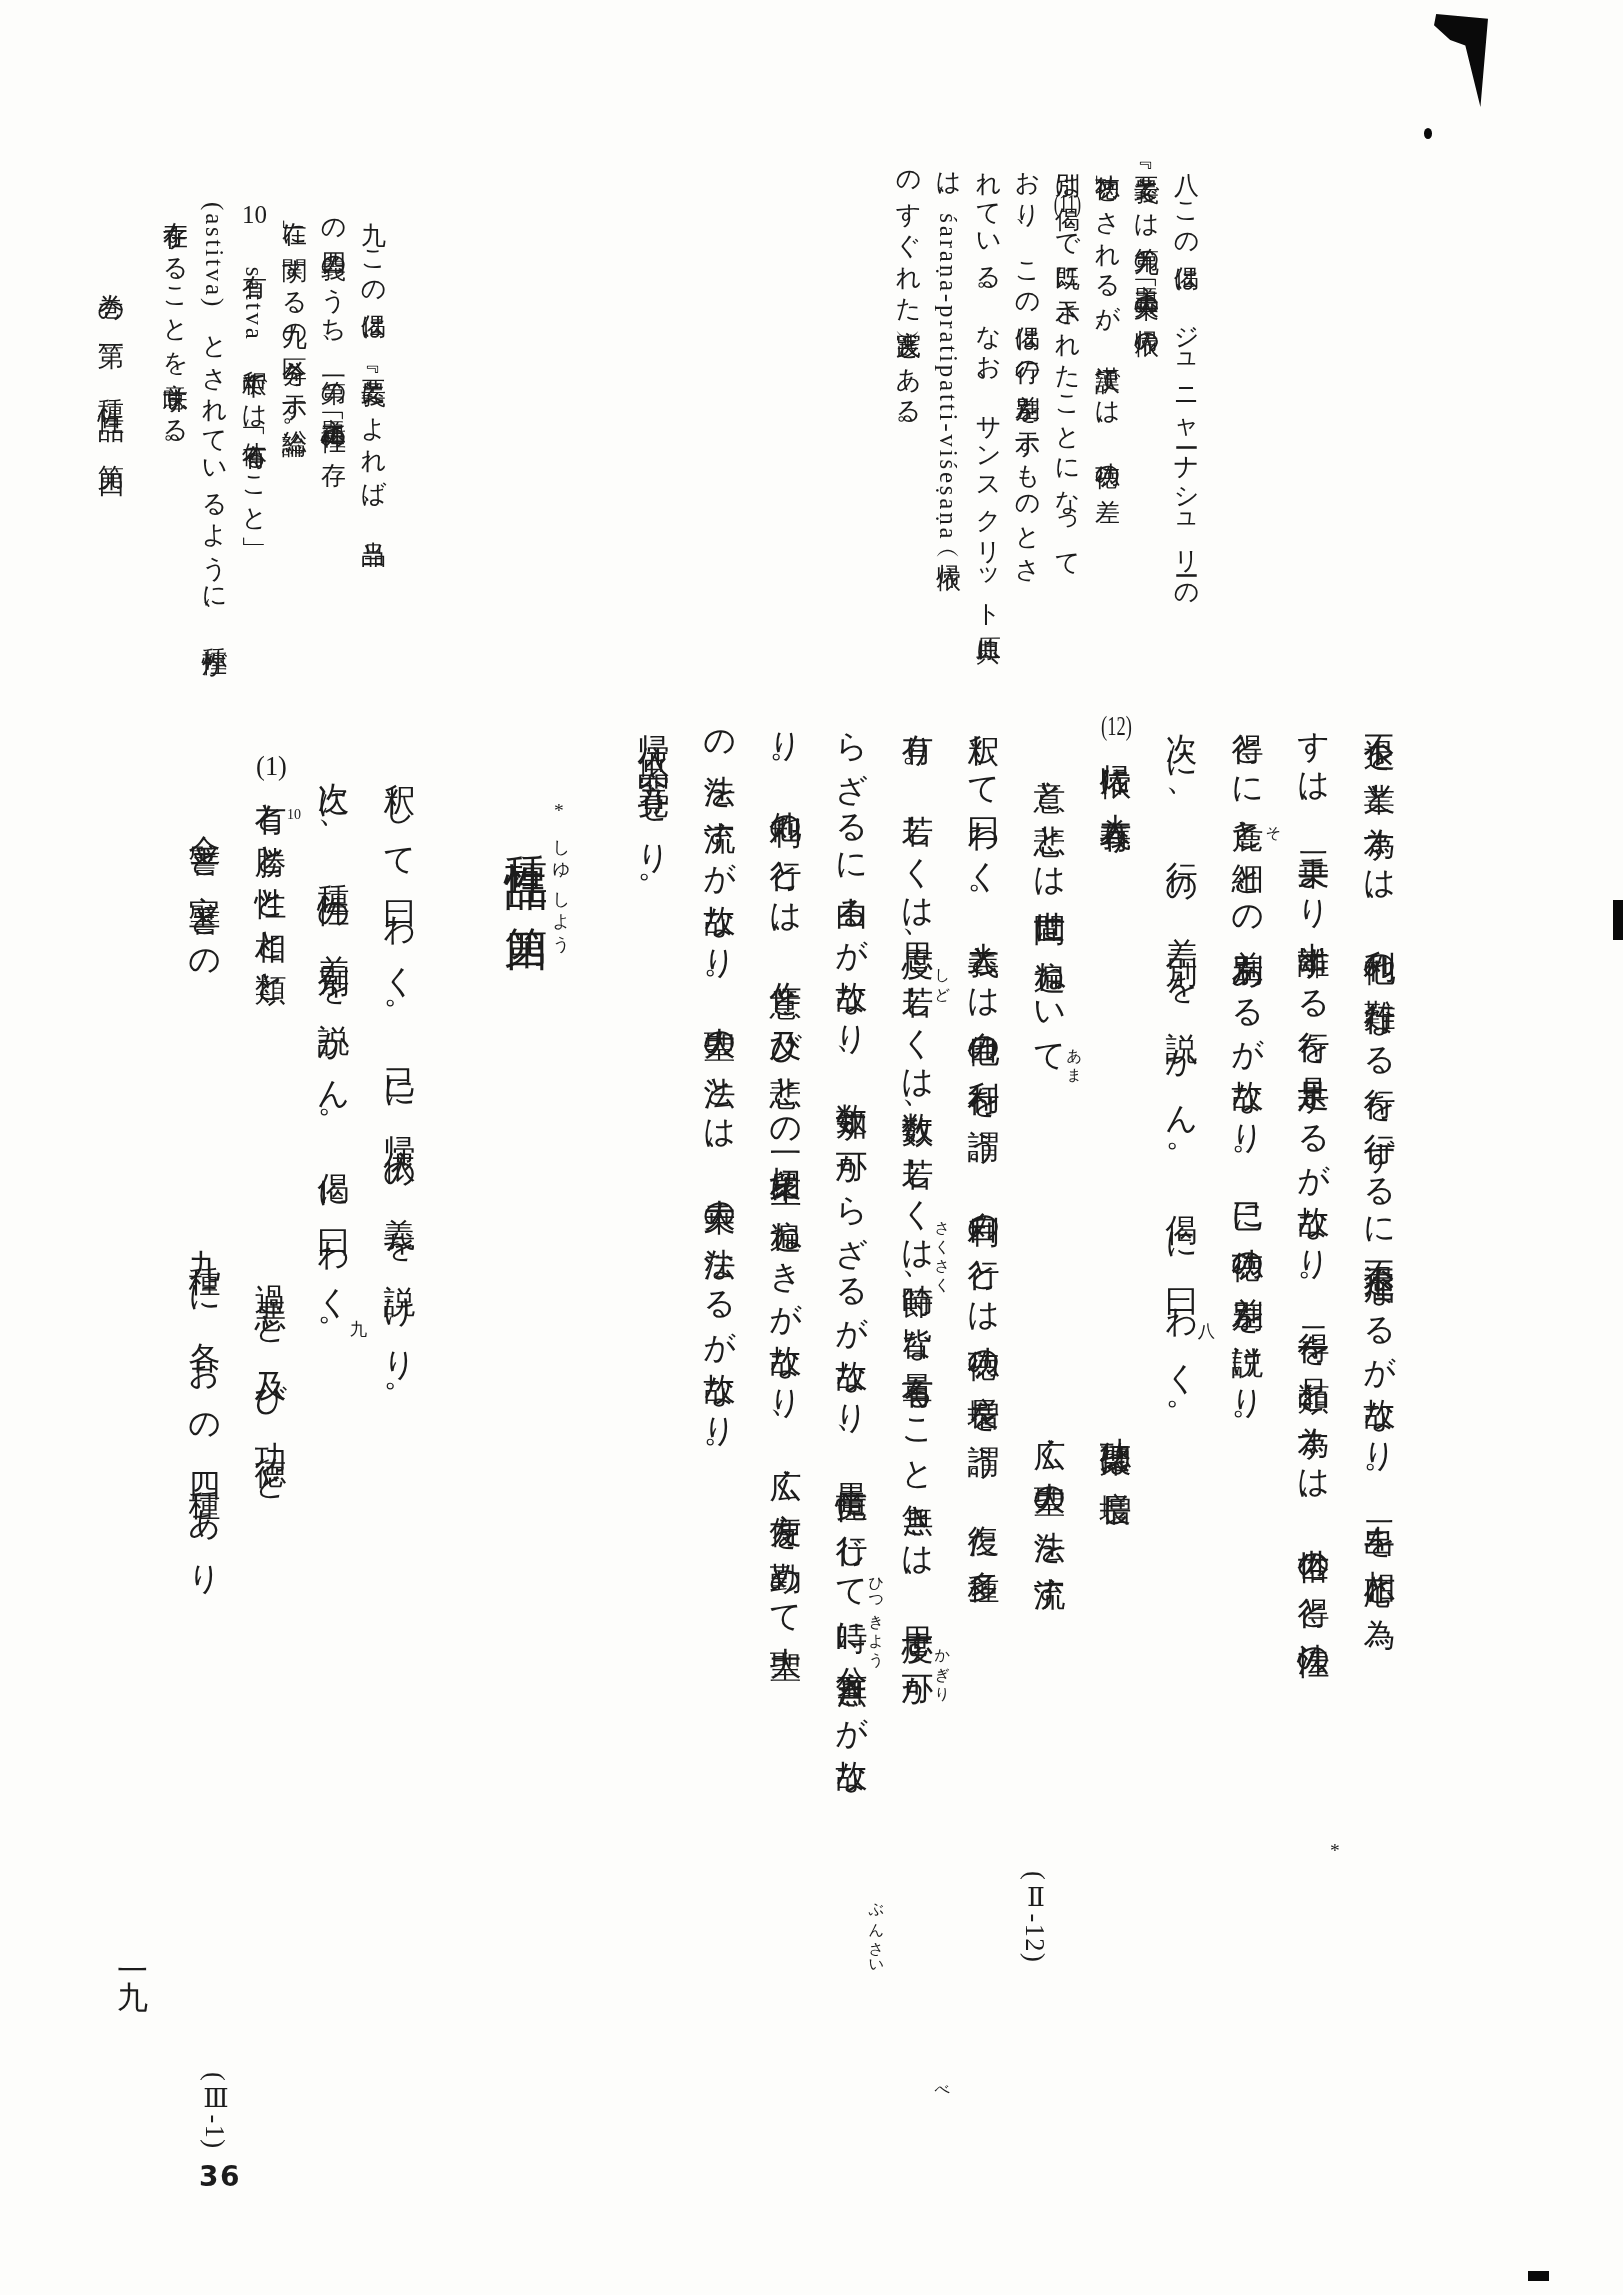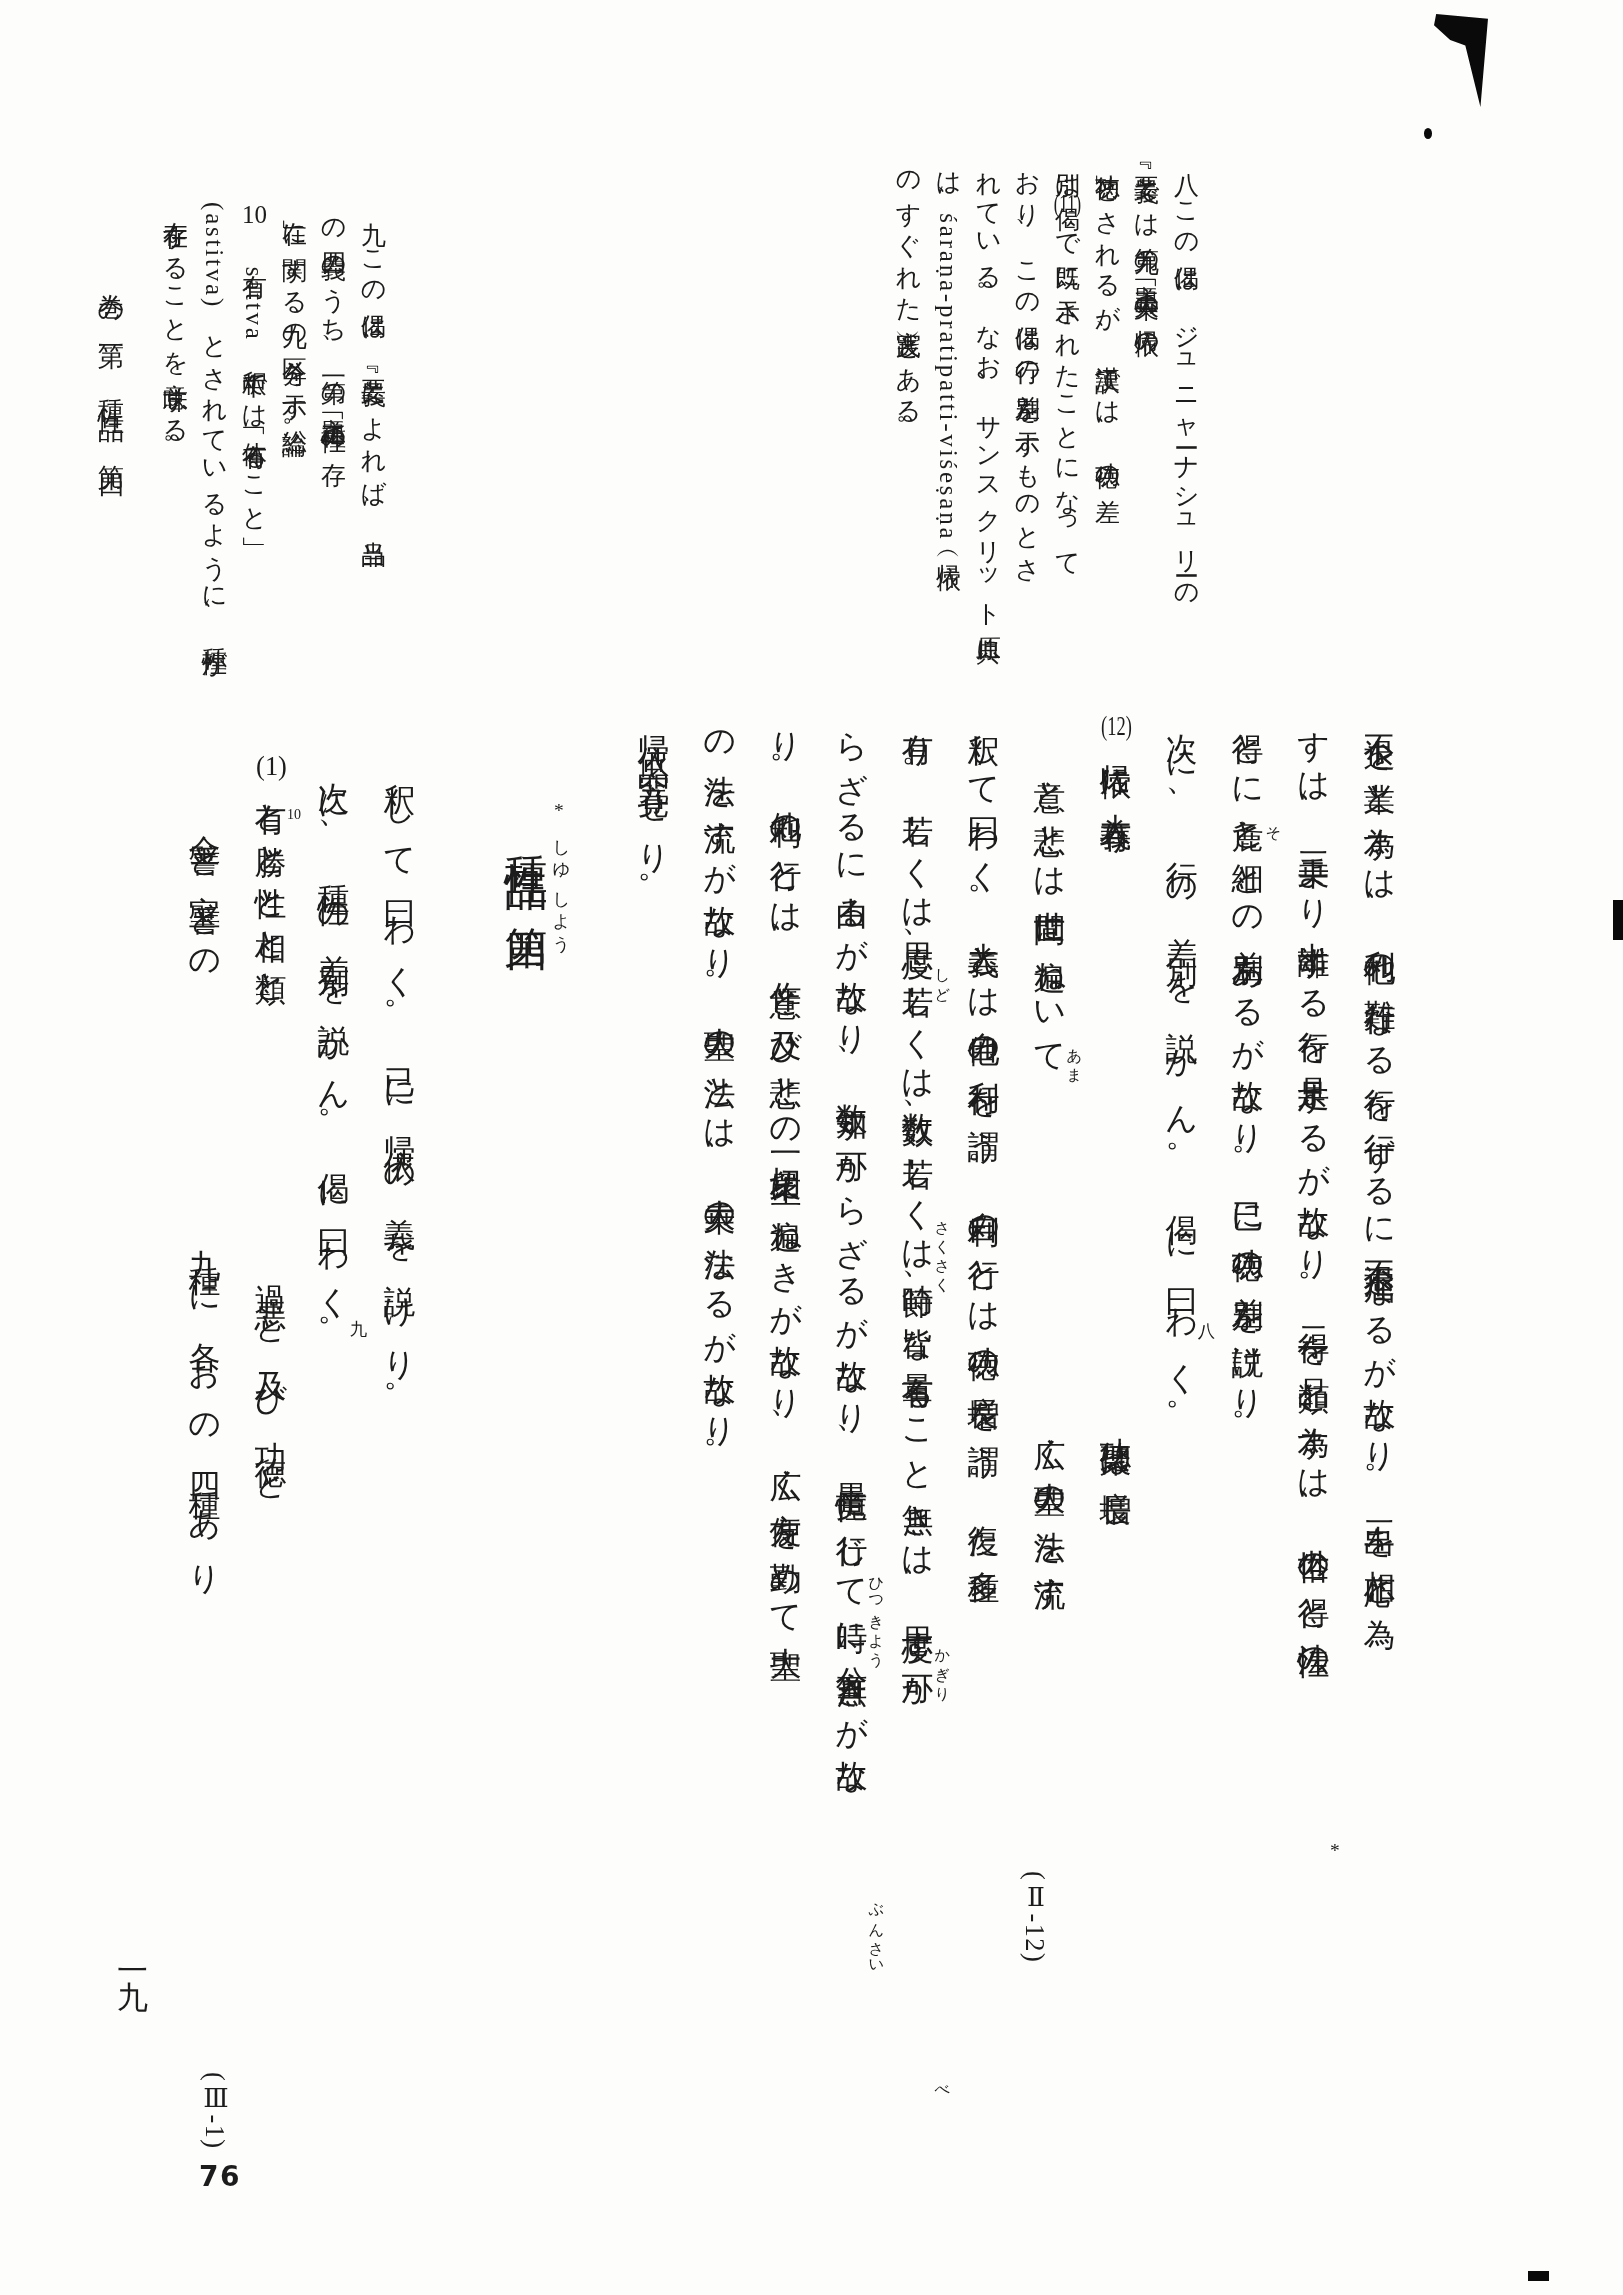--- a/index.html
+++ b/index.html
@@ -119,16 +119,16 @@
   <span class="marker v" style="left:349px;top:1306px;">九</span>
 
   <div class="vcol verse" style="left:255px;top:751px;"><span class="tcy" style="font-size:28px;">(1)</span><span style="letter-spacing:2.8px;">有と勝と性と相と類と</span></div>
   <span class="marker" style="left:287px;top:808px;font-size:14px;">10</span>
   <div class="vcol verse" style="left:189px;top:810px;letter-spacing:7.6px;">金譬と宝譬との</div>
   <div class="vcol verse" style="left:255px;top:1259px;letter-spacing:16.7px;">過悪と及び功徳と</div>
   <div class="vcol verse" style="left:189px;top:1224px;letter-spacing:19px;">九種に各おの四種あり</div>
   <div class="vcol ref" style="left:202px;top:2072px;">(Ⅲ-1)</div>
 
   <div class="vcol" style="left:117px;top:1954px;font-size:31px;letter-spacing:2.8px;">一九</div>
-  <div id="page-number-arabic">76</div>
+  <div id="page-number-arabic">36</div>
 
 </div>
 
 
 </body></html>

